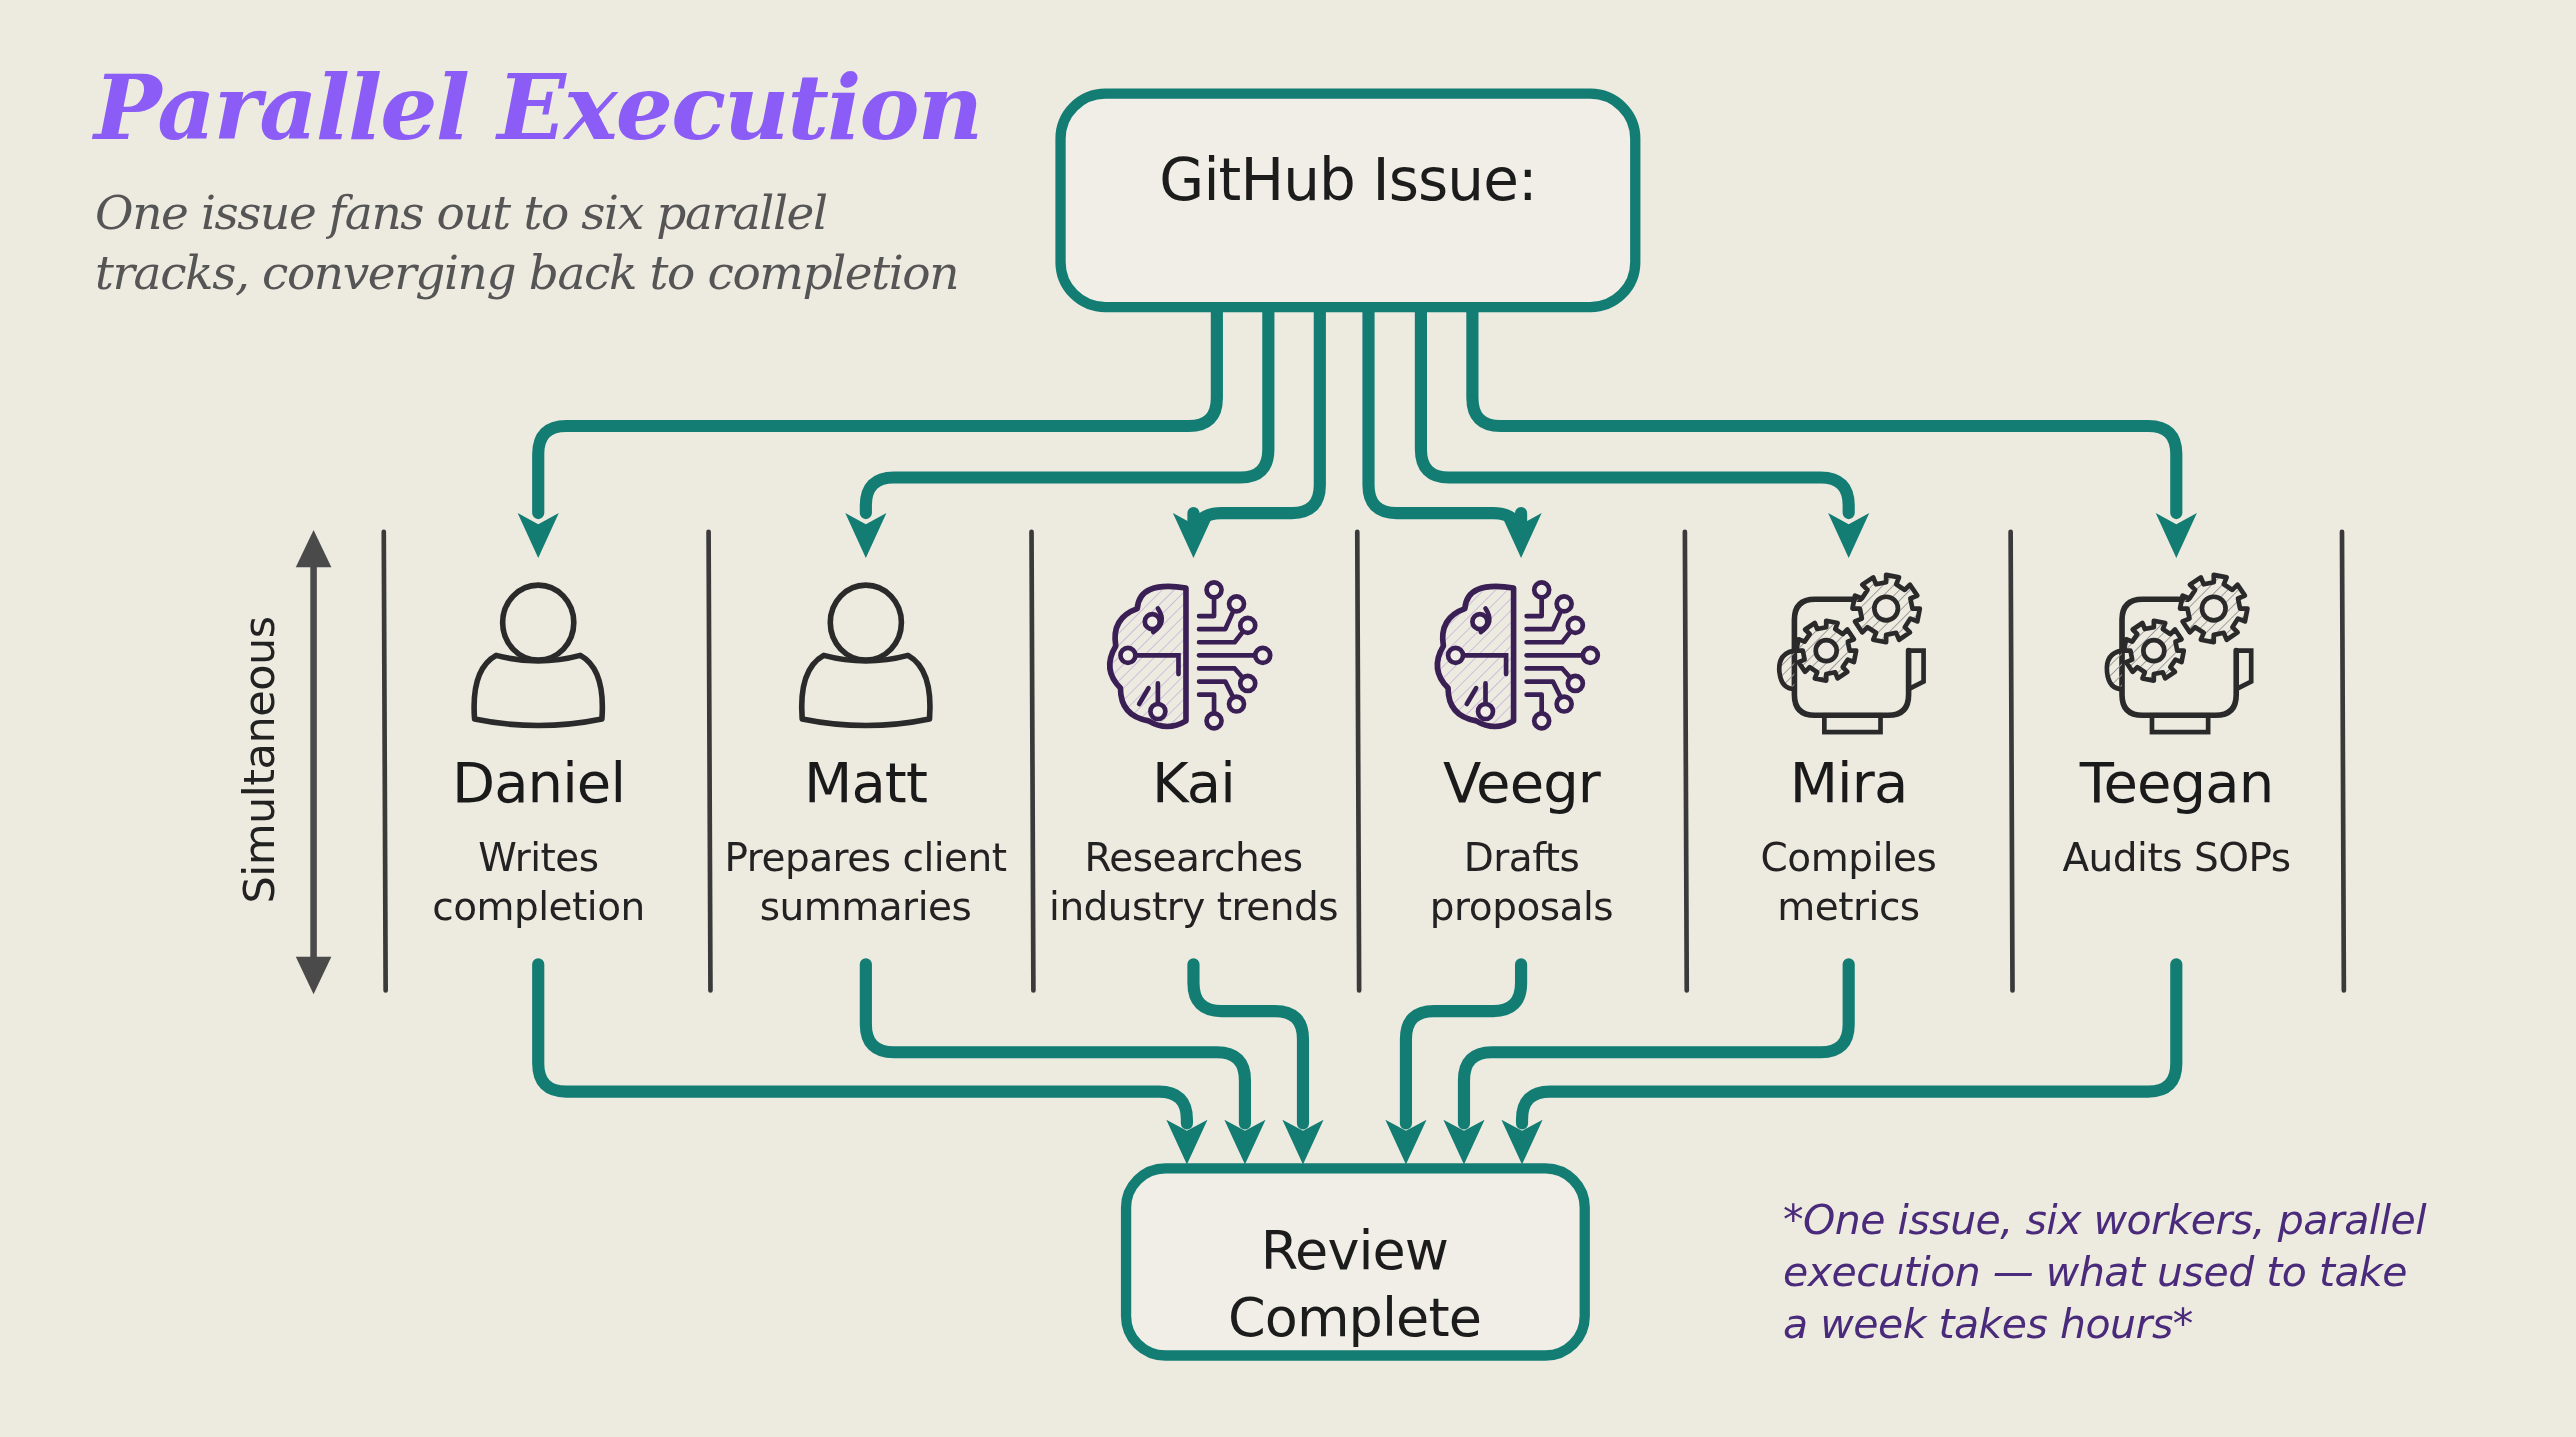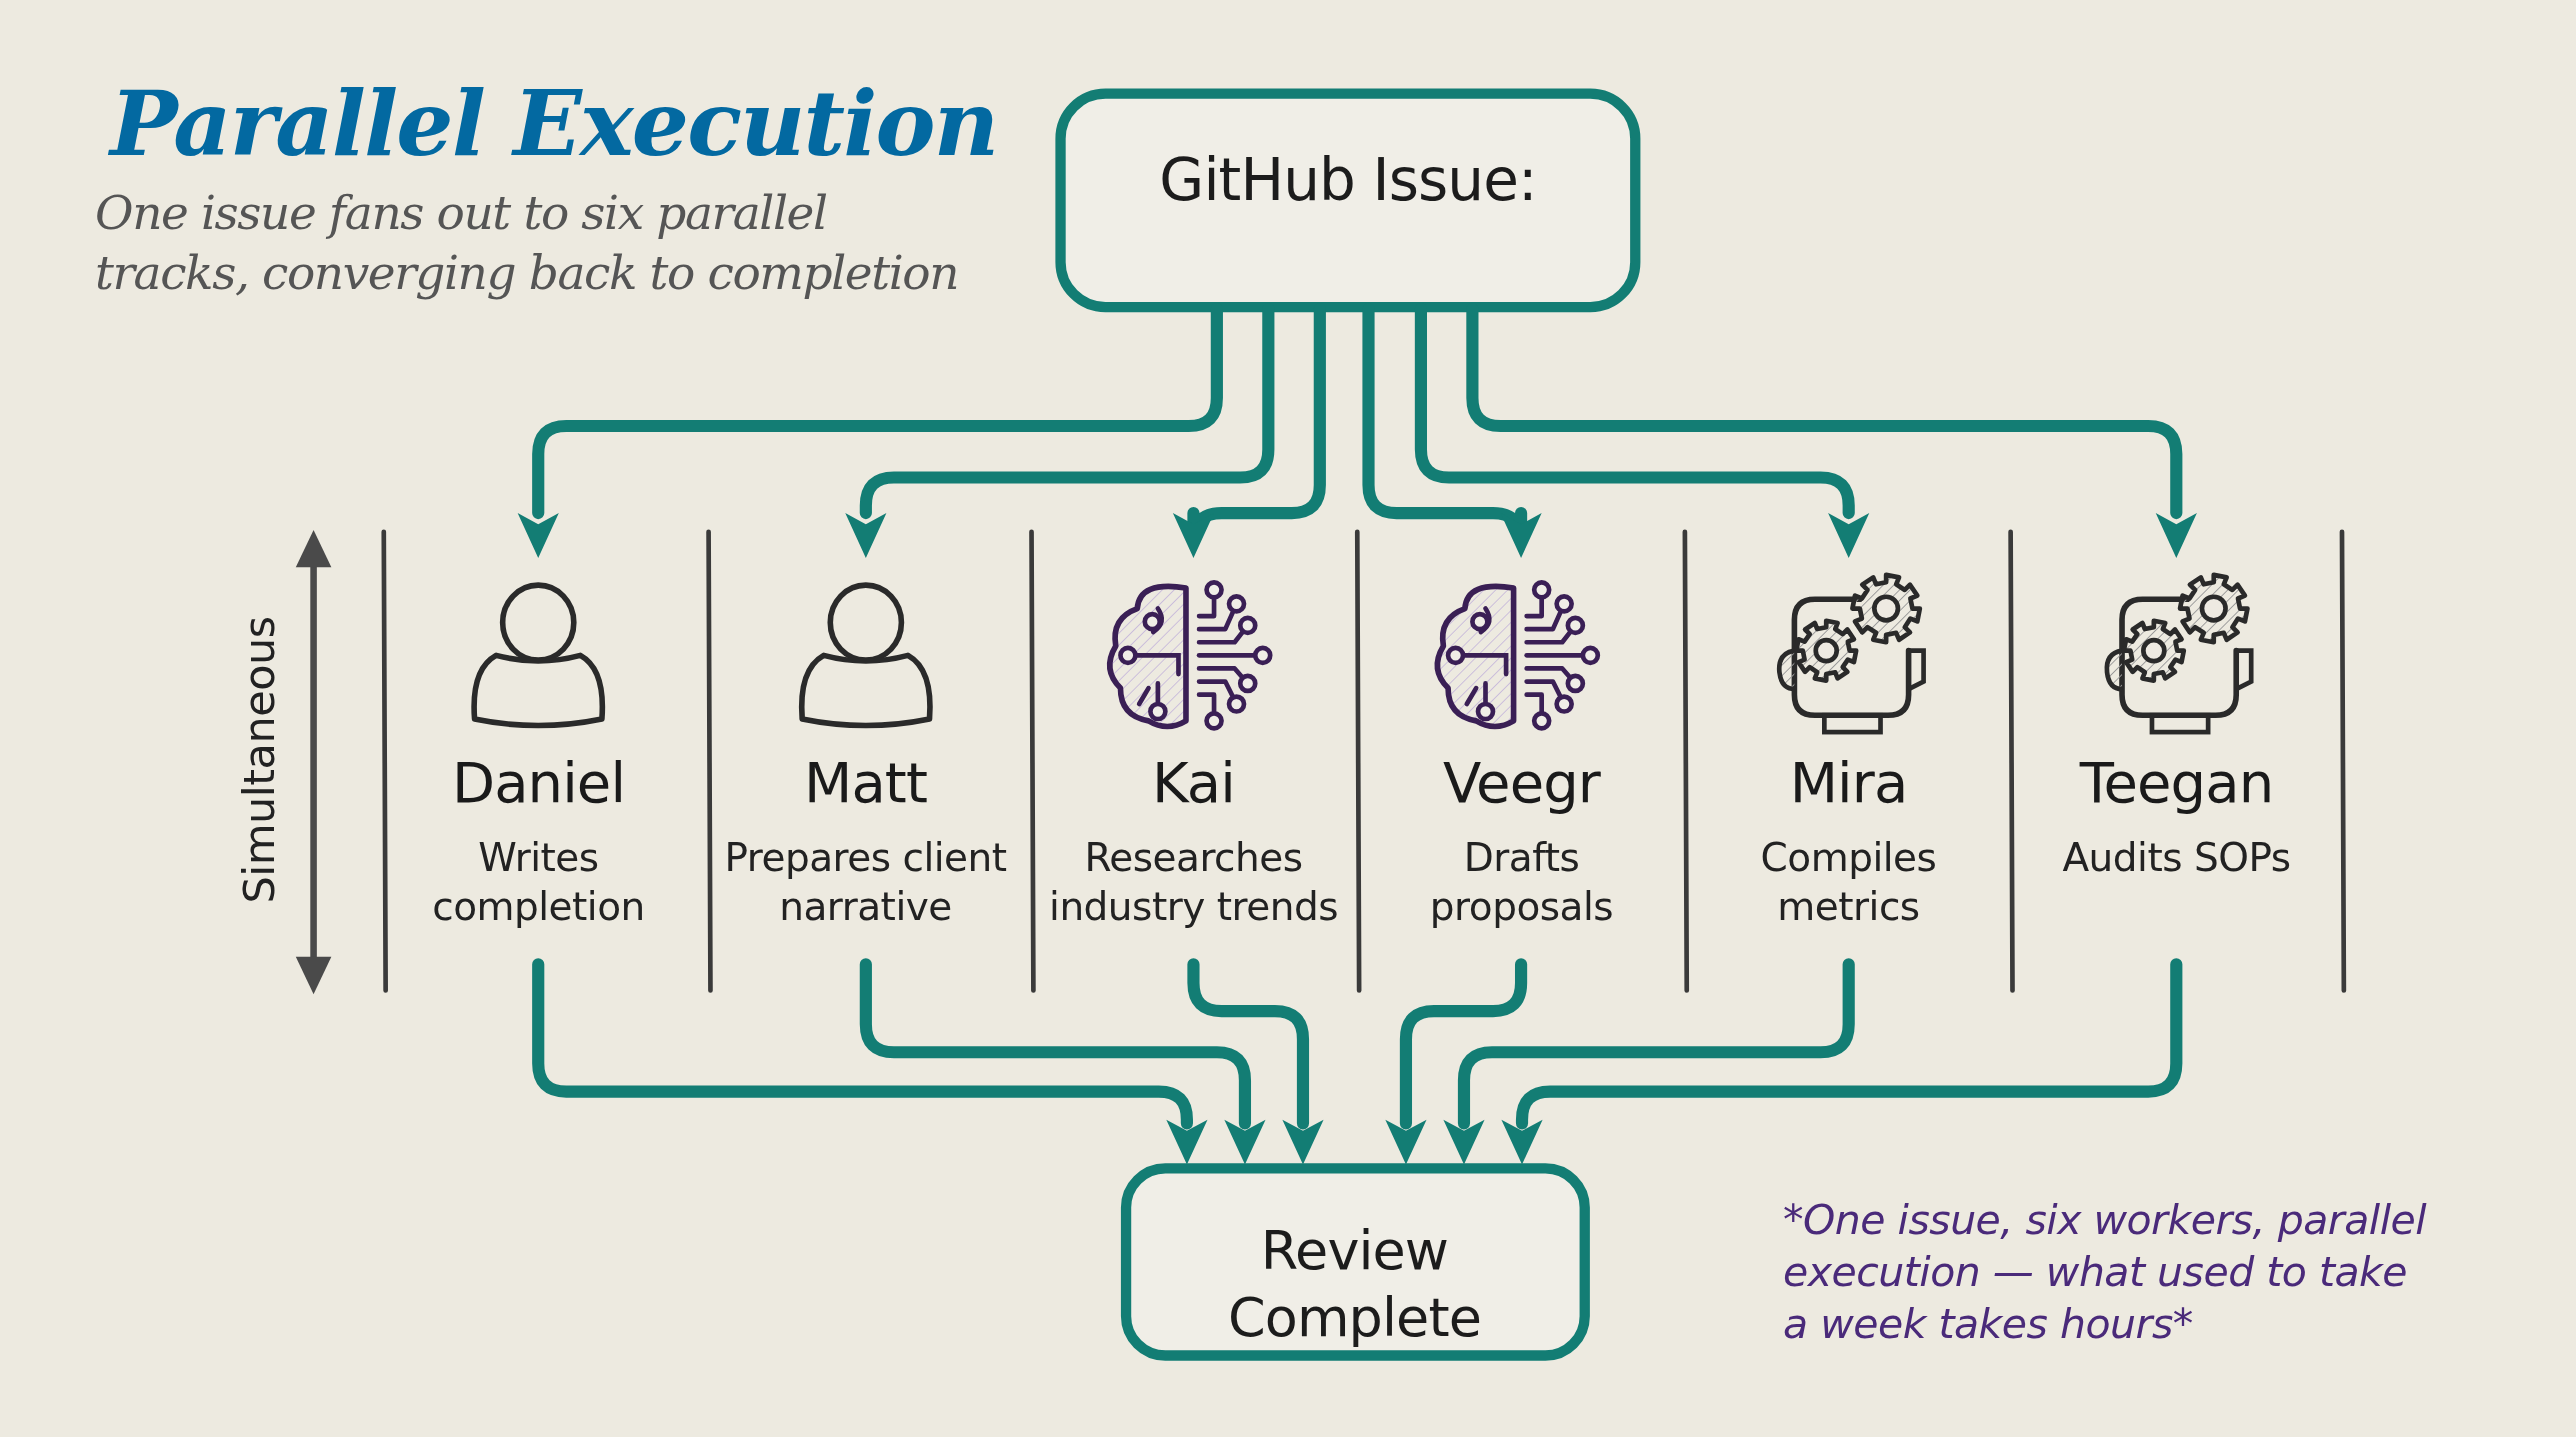--- a/index.html
+++ b/index.html
@@ -7,22 +7,22 @@
     width: 2576px; height: 1438px; overflow: hidden;
     background: #edeae0;
     position: relative;
     font-family: "DejaVu Sans", sans-serif;
     color: #1c1c1c;
   }
   #canvas { position: absolute; left: 0; top: 0; width: 2576px; height: 1438px; }
   .title {
     position: absolute; left: 94px; top: 58px;
     font-family: "DejaVu Serif", serif; font-style: italic; font-weight: bold;
-    font-size: 90px; letter-spacing: -1.9px; color: #0369a1;
-    margin: 16px; line-height: 1.1;
+    font-size: 90px; letter-spacing: -1.9px; color: #8b5cf6;
+    margin: 0; line-height: 1.1;
   }
   .subtitle {
     position: absolute; left: 95px; top: 183px;
     font-family: "DejaVu Serif", serif; font-style: italic;
     font-size: 47px; line-height: 60px; color: #555;
     letter-spacing: -1.4px;
   }
   .subtitle span { display: block; }
   .box-text {
     position: absolute; text-align: center;
@@ -198,21 +198,21 @@
   <span class="name">Daniel</span>
   <span class="role">
     <span>Writes</span>
     <span>completion</span>
   </span>
 </div>
 <div class="worker" style="left:711px">
   <span class="name">Matt</span>
   <span class="role">
     <span>Prepares client</span>
-    <span>narrative</span>
+    <span>summaries</span>
   </span>
 </div>
 <div class="worker" style="left:1039px">
   <span class="name">Kai</span>
   <span class="role">
     <span>Researches</span>
     <span>industry trends</span>
   </span>
 </div>
 <div class="worker" style="left:1367px">

